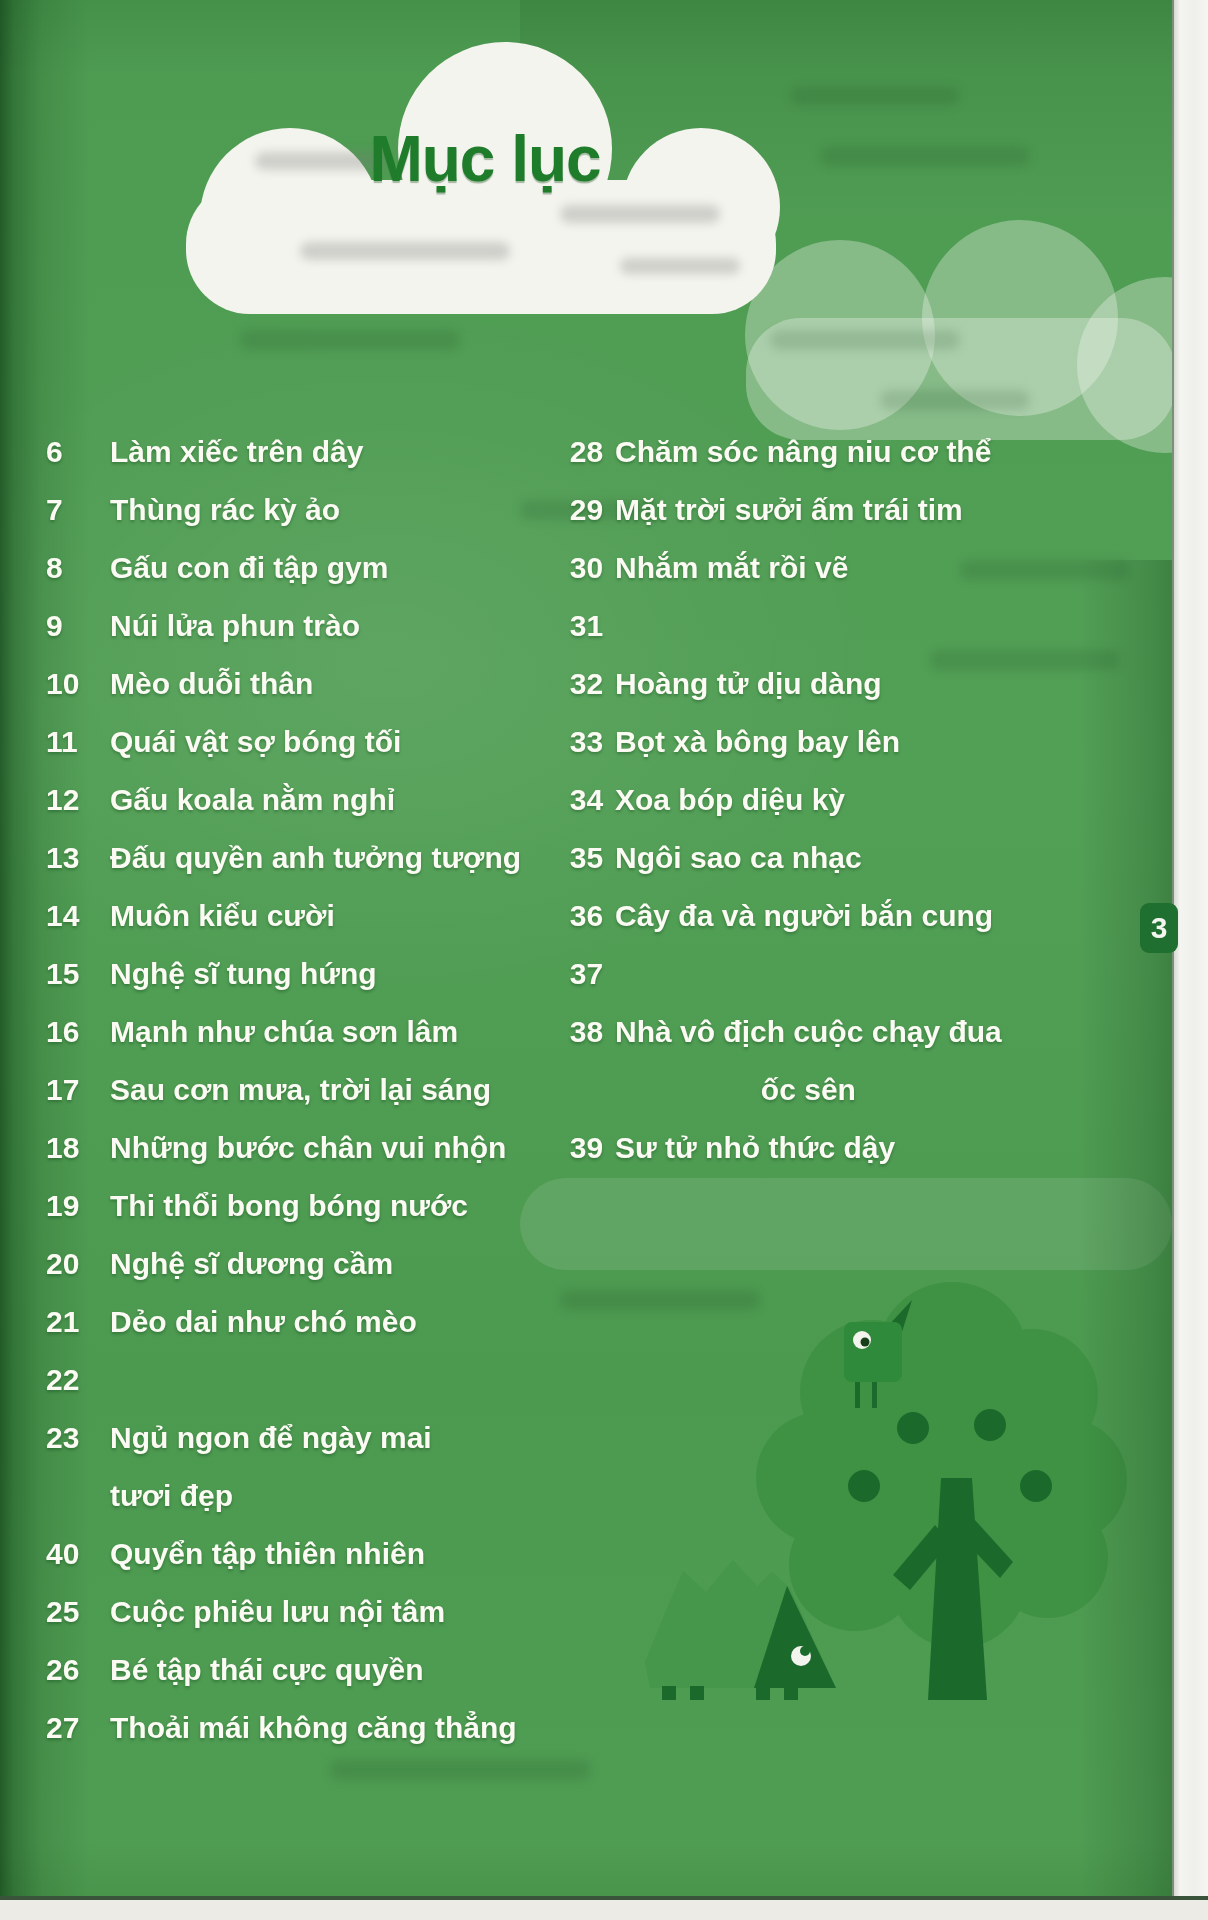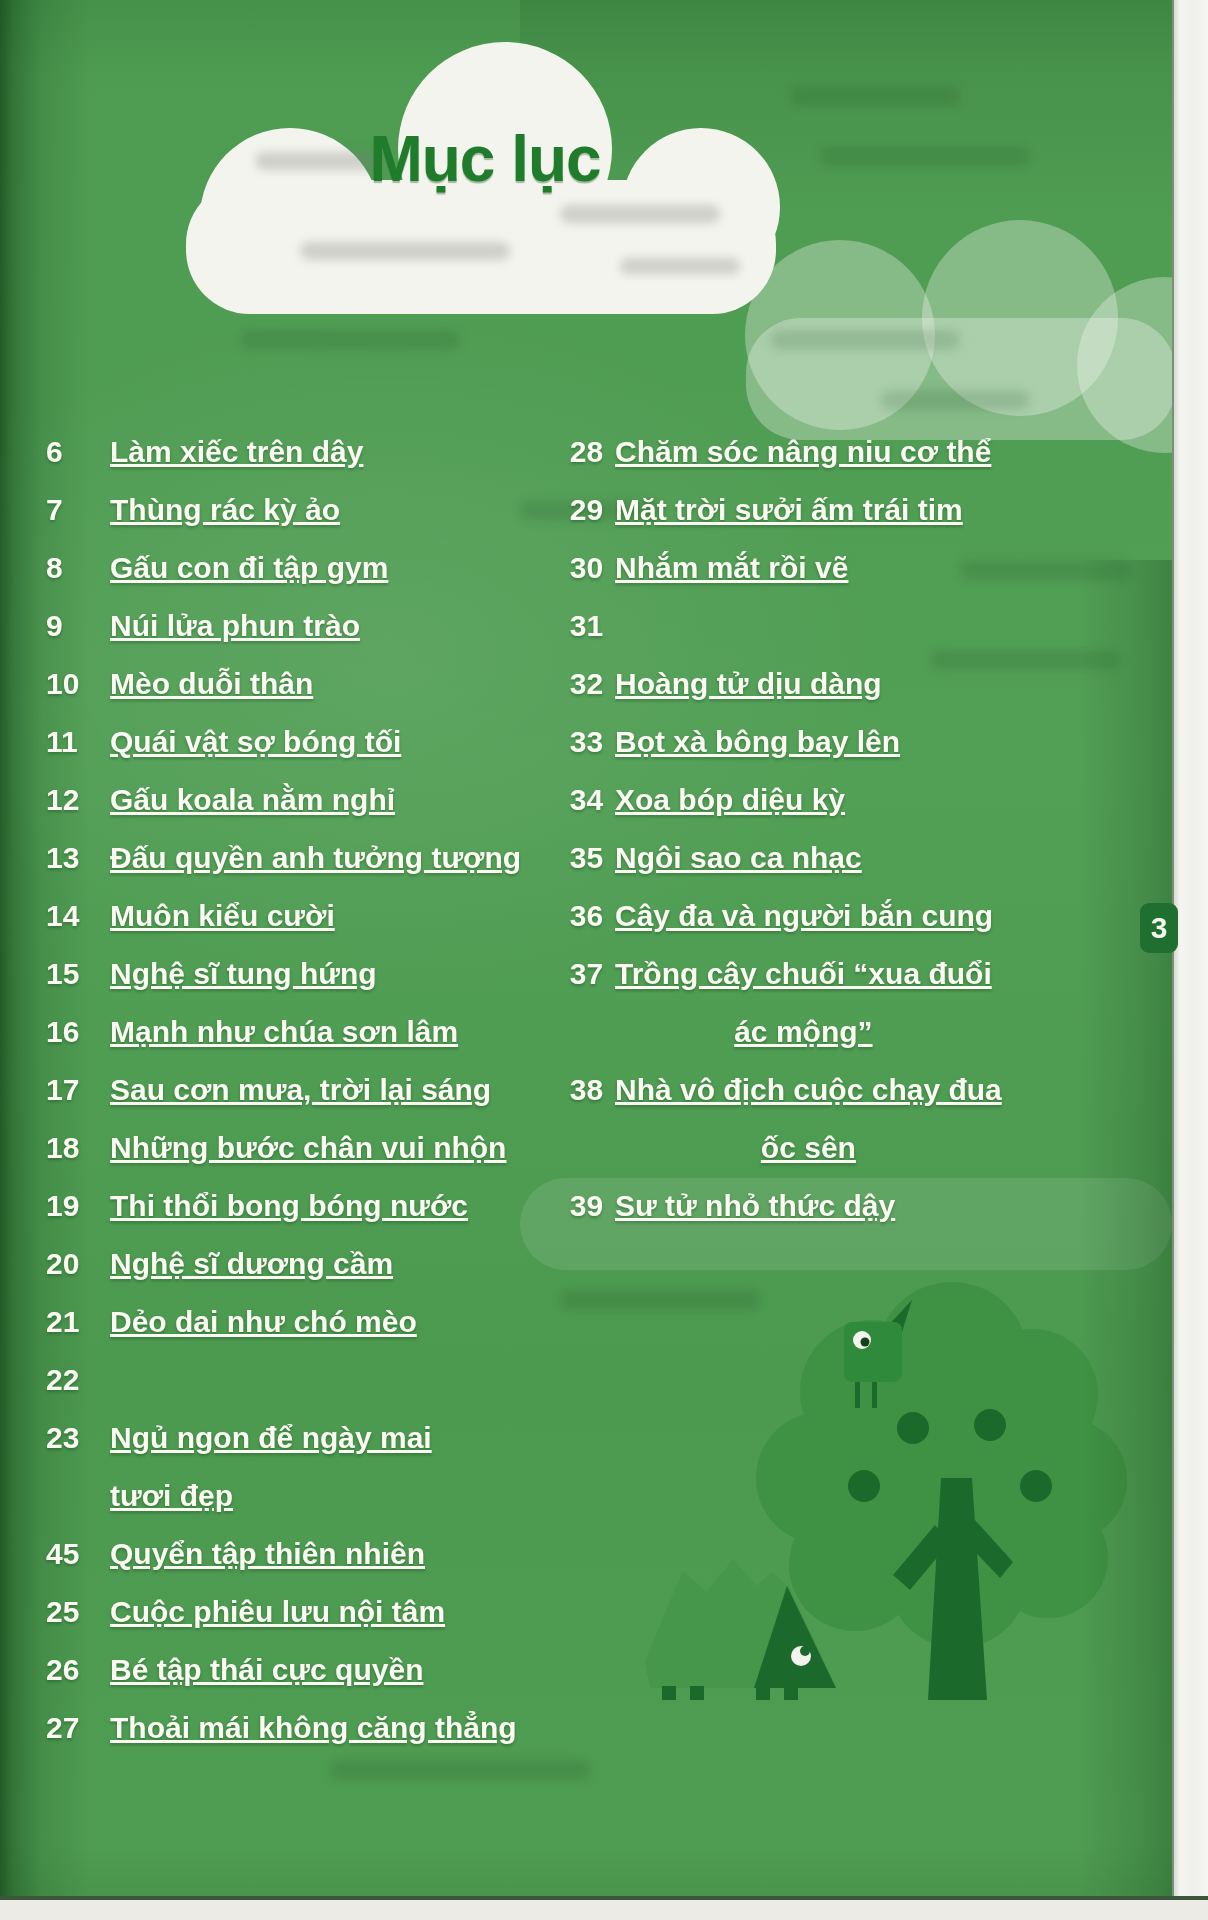--- a/index.html
+++ b/index.html
@@ -49,21 +49,21 @@
     color:#1e7c2a;text-shadow:0 2px 1px rgba(14,70,20,0.35);
   }
   
   .col{position:absolute;z-index:5;color:#fbfbf4;font-weight:700;font-size:30px;line-height:58px;
     text-shadow:0 2px 3px rgba(10,60,18,0.35);}
   .col-left{left:46px;top:423px;width:500px;}
   .col-right{left:558px;top:423px;width:600px;text-align:center;}
   .row{display:flex;align-items:flex-start;}
   .num{flex:none;width:64px;}
   .col-right .num{width:57px;}
-  .label{white-space:pre-line;text-decoration:underline;}
+  .label{white-space:pre-line;}
   
   .tab{position:absolute;left:1140px;top:903px;width:38px;height:50px;z-index:7;
     background:#1f7030;border-radius:9px;display:flex;align-items:center;justify-content:center;
     color:#f5f5ef;font-size:30px;font-weight:700;}
   
   .illu{position:absolute;left:600px;top:1280px;width:560px;height:440px;z-index:2;}
 </style>
 </head>
 <body>
 
@@ -168,21 +168,21 @@
       </div>
     <div class="row">
         <span class="num">22</span>
       </div>
     <div class="row">
         <span class="num">23</span>
         <span class="label">Ngủ ngon để ngày mai
 tươi đẹp</span>
       </div>
     <div class="row">
-        <span class="num">45</span>
+        <span class="num">40</span>
         <span class="label">Quyển tập thiên nhiên</span>
       </div>
     <div class="row">
         <span class="num">25</span>
         <span class="label">Cuộc phiêu lưu nội tâm</span>
       </div>
     <div class="row">
         <span class="num">26</span>
         <span class="label">Bé tập thái cực quyền</span>
       </div>
@@ -223,22 +223,20 @@
     <div class="row">
         <span class="num">35</span>
         <span class="label">Ngôi sao ca nhạc</span>
       </div>
     <div class="row">
         <span class="num">36</span>
         <span class="label">Cây đa và người bắn cung</span>
       </div>
     <div class="row">
         <span class="num">37</span>
-        <span class="label">Trồng cây chuối “xua đuổi
-ác mộng”</span>
       </div>
     <div class="row">
         <span class="num">38</span>
         <span class="label">Nhà vô địch cuộc chạy đua
 ốc sên</span>
       </div>
     <div class="row">
         <span class="num">39</span>
         <span class="label">Sư tử nhỏ thức dậy</span>
       </div>

